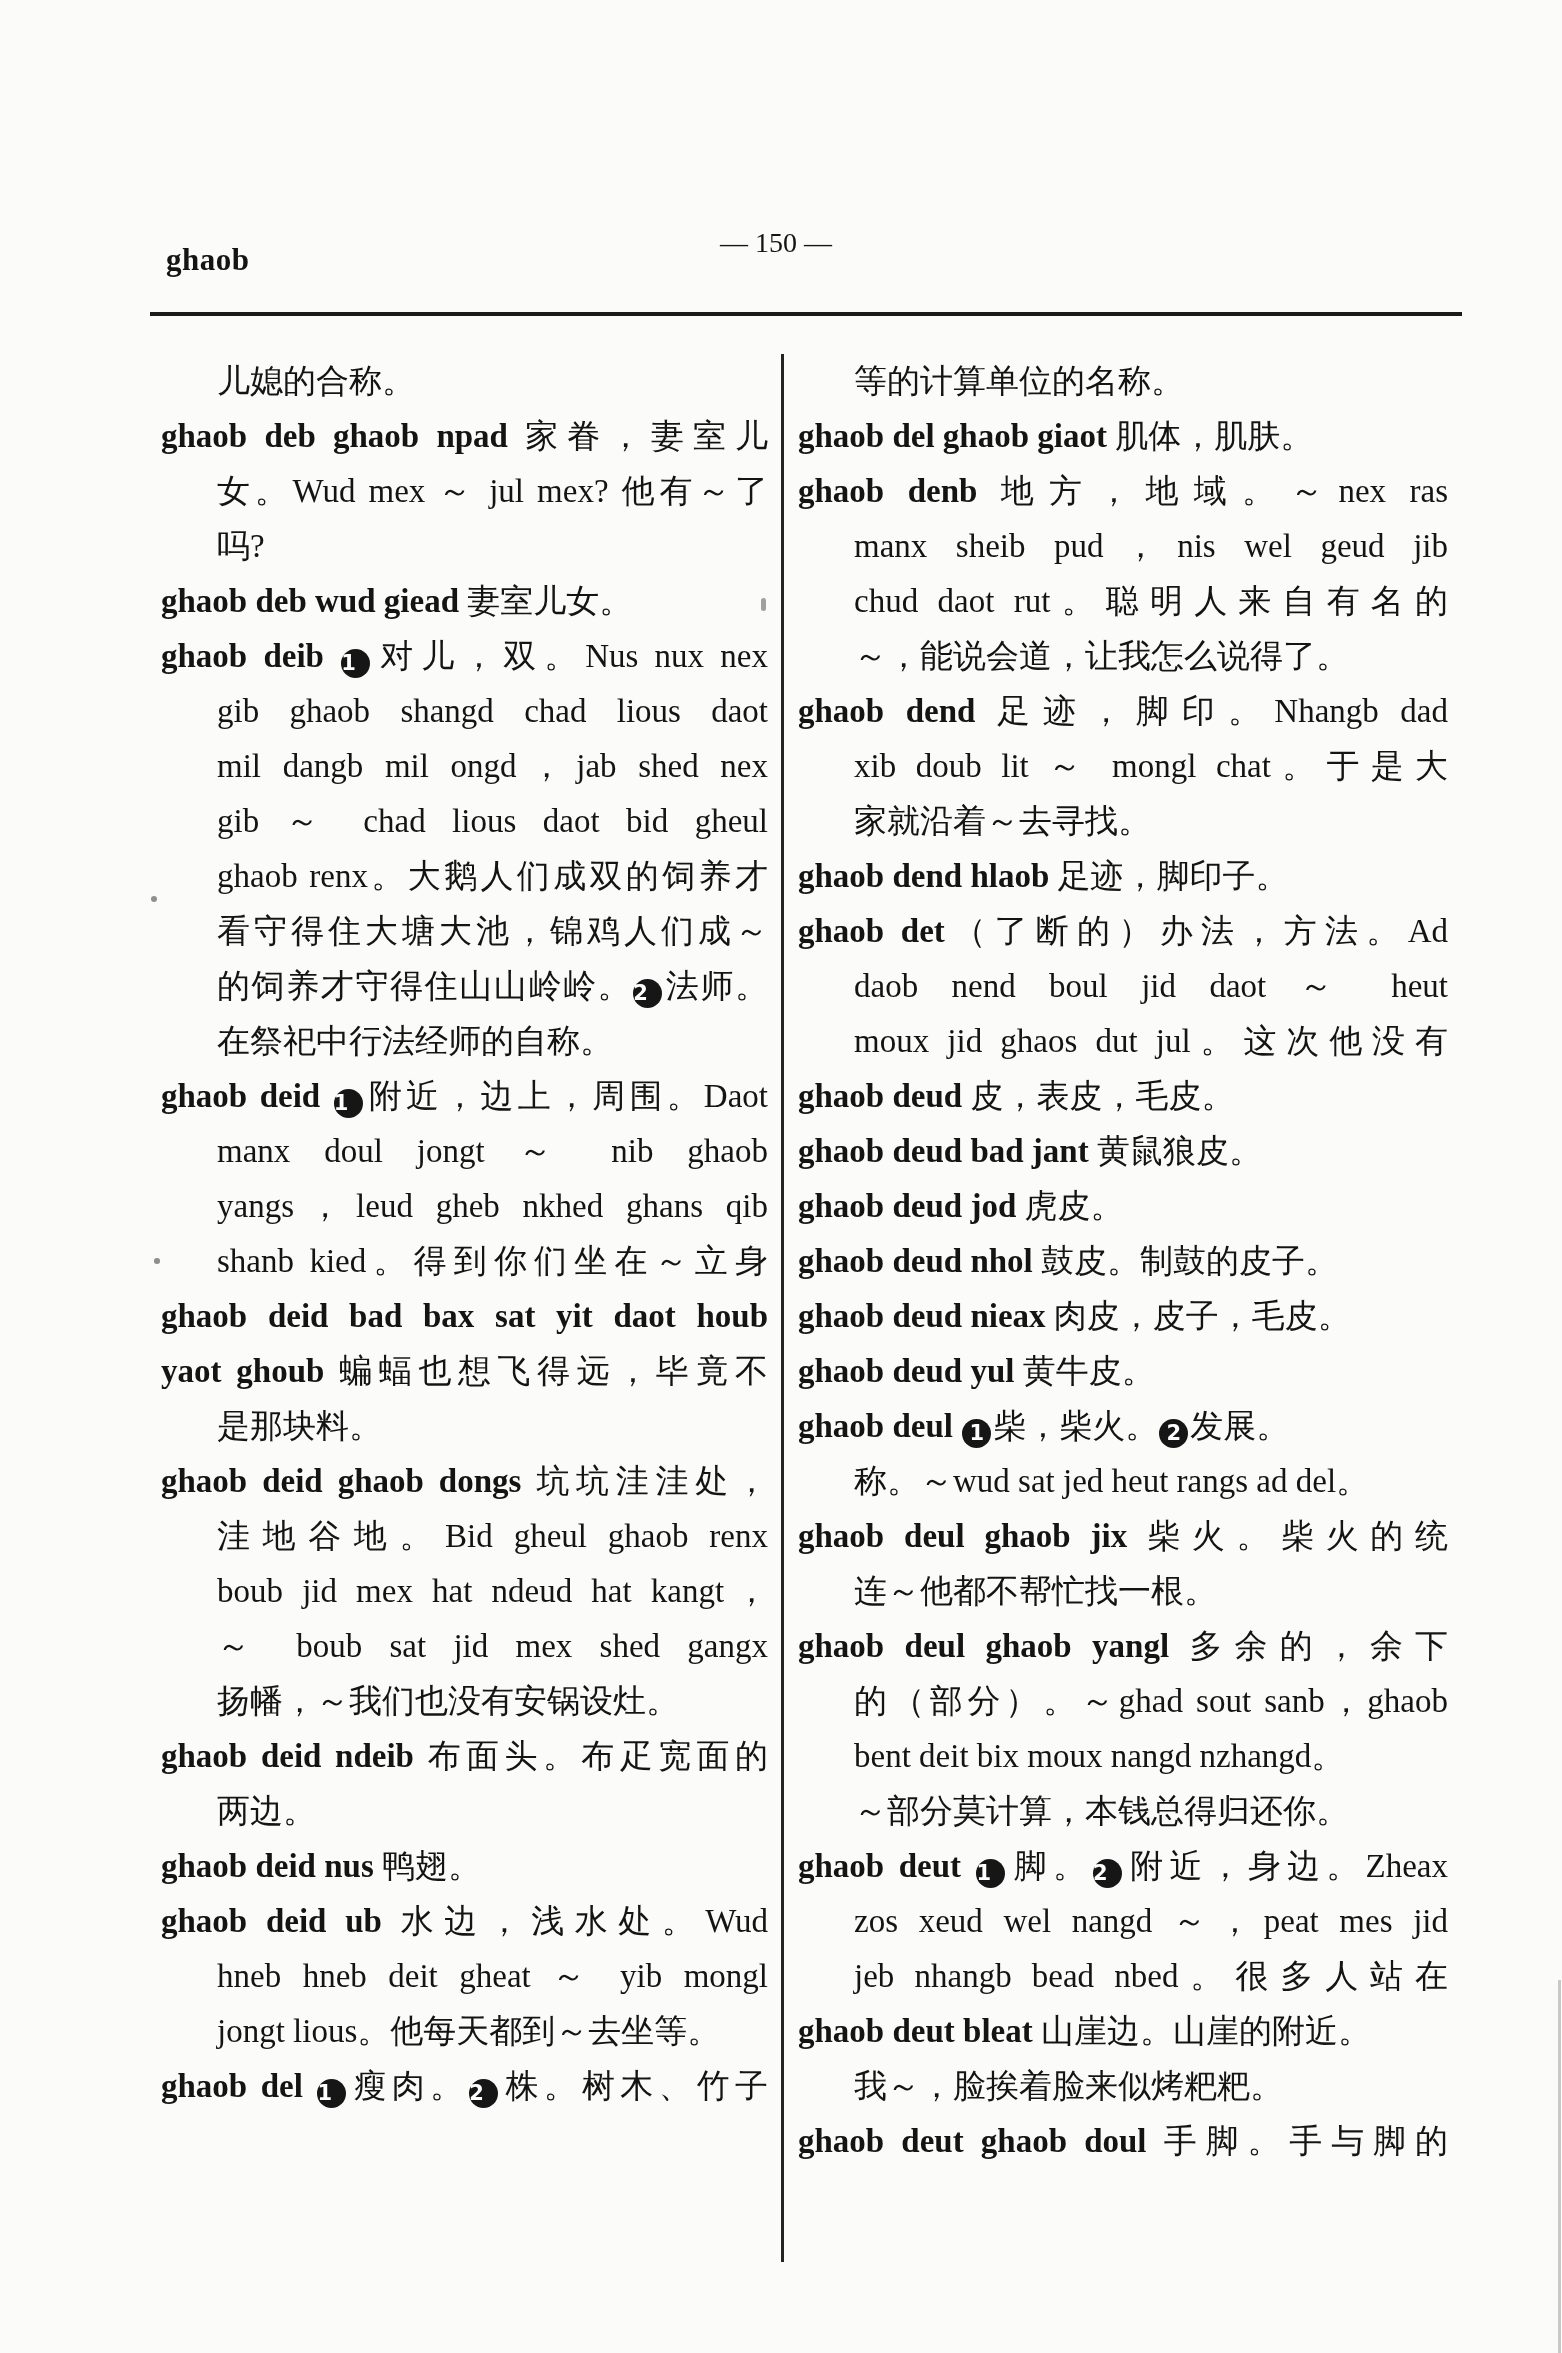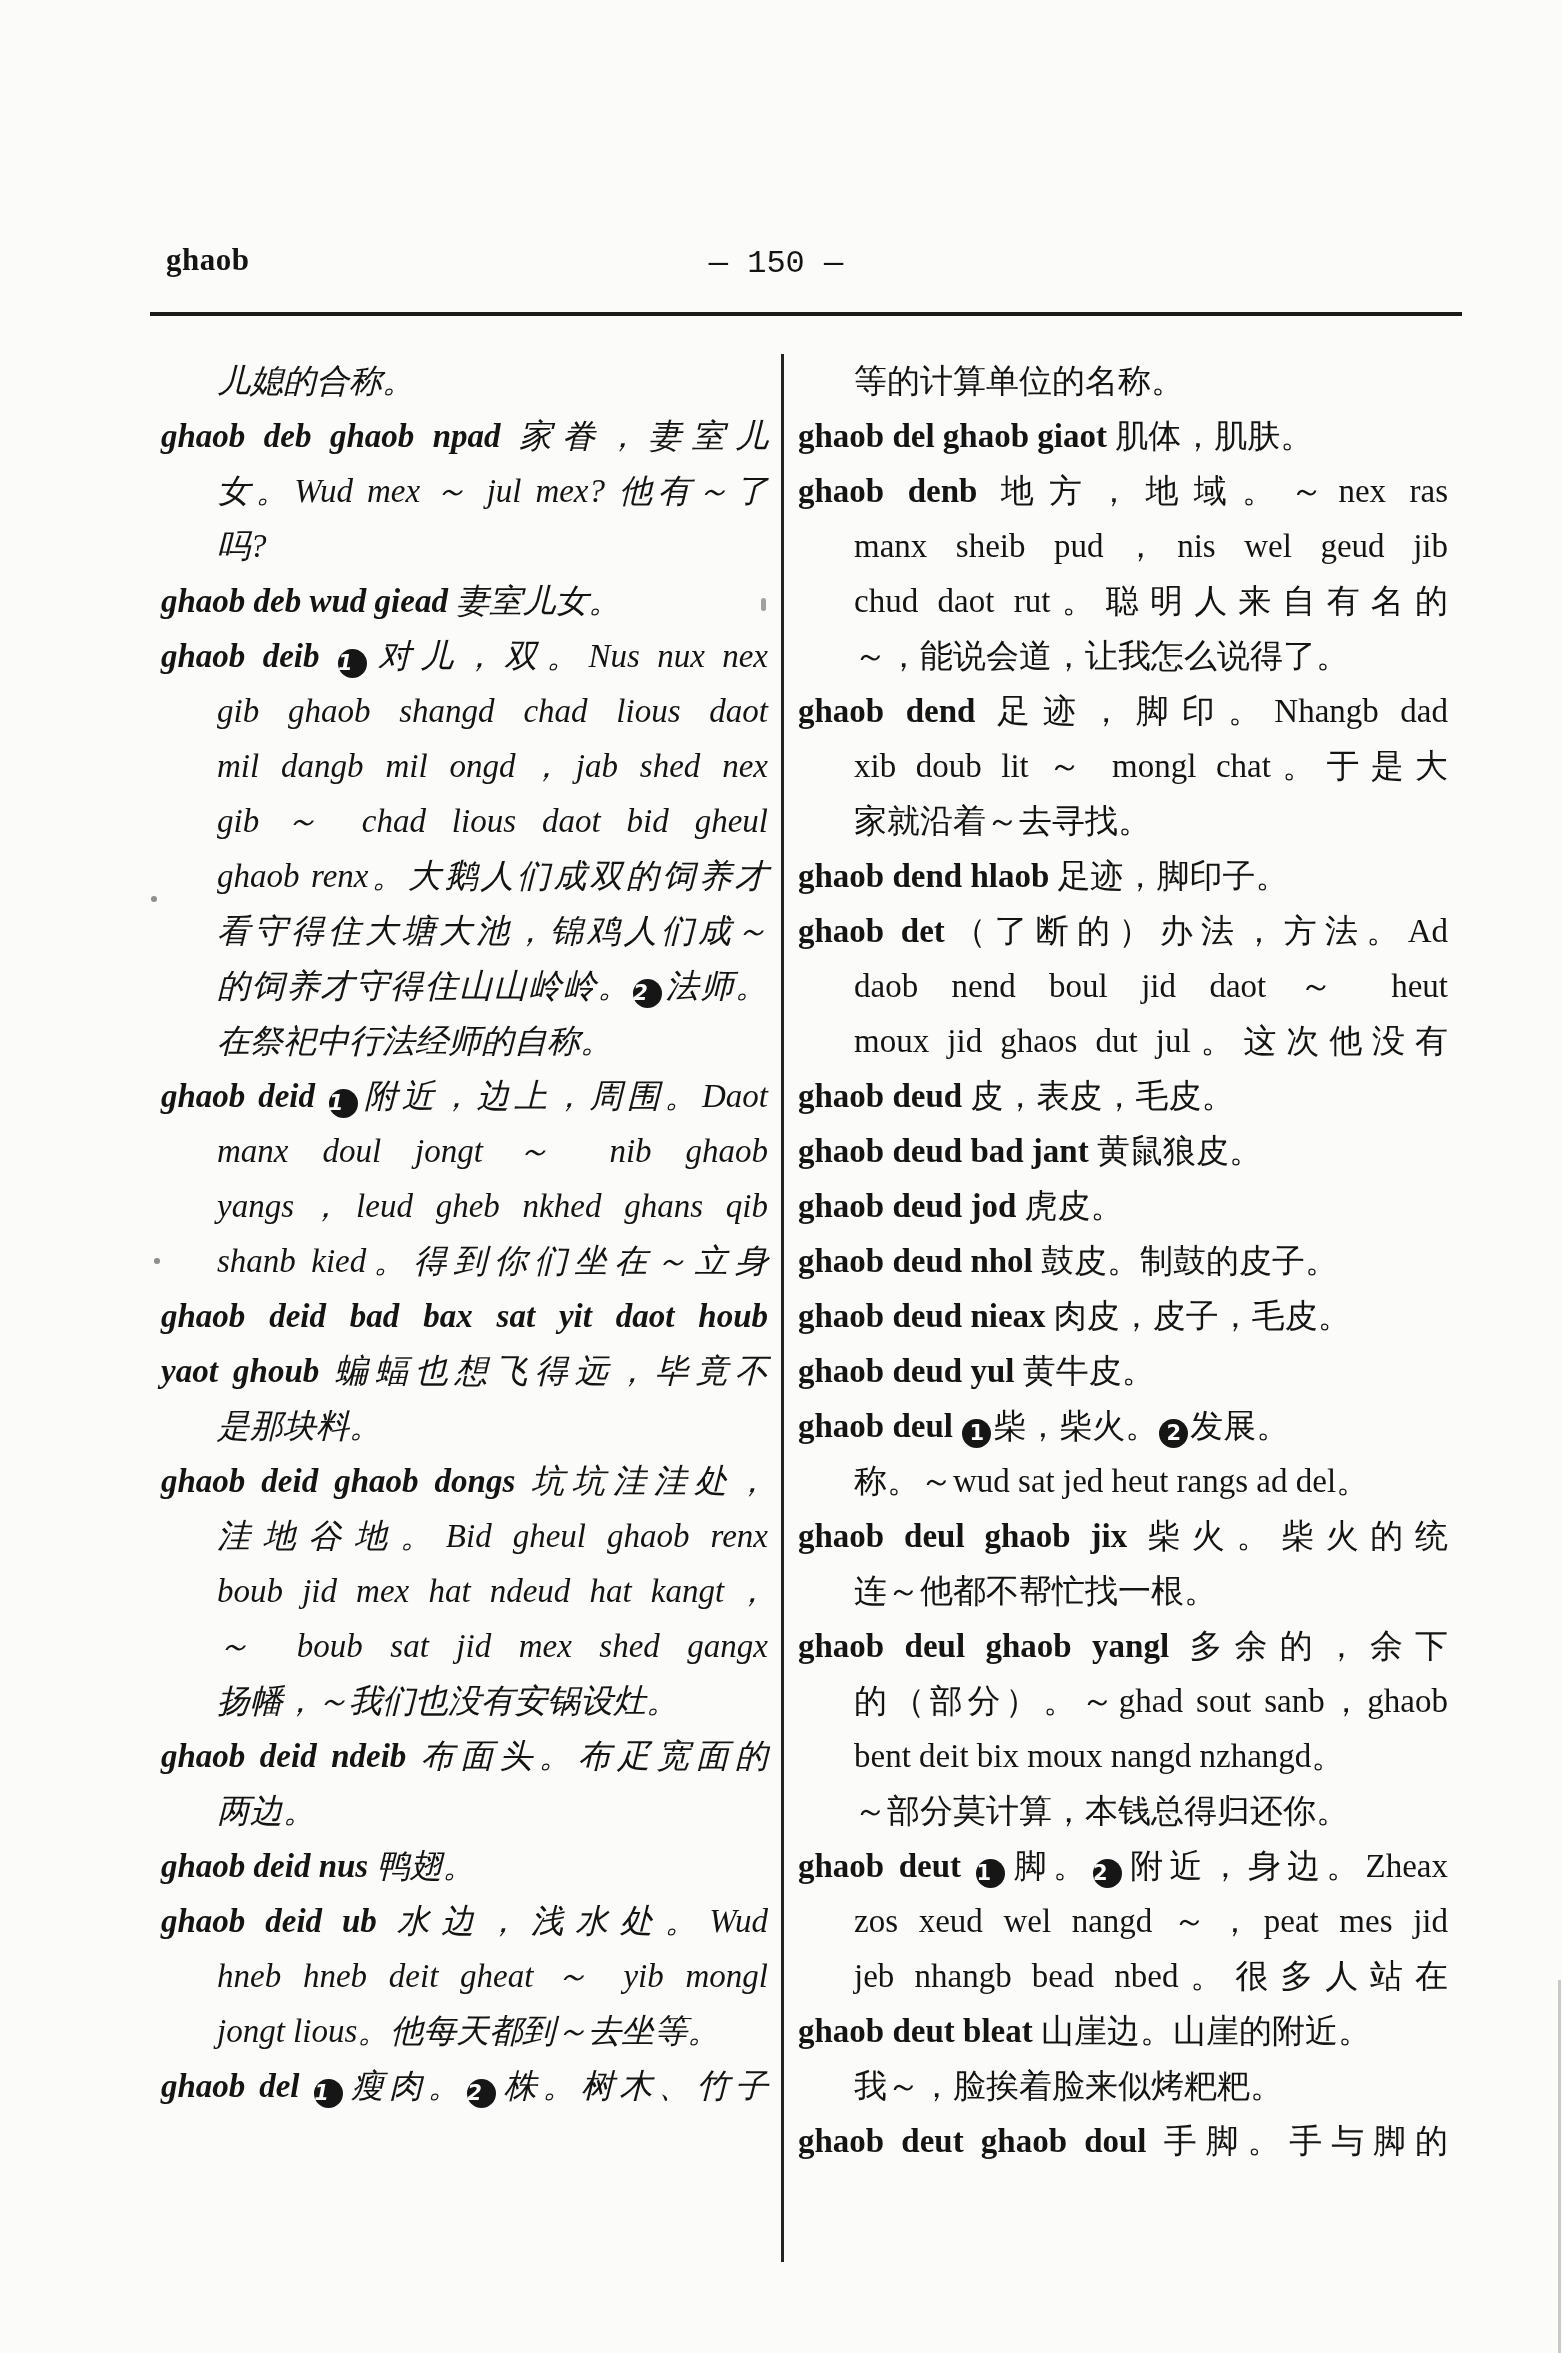--- a/index.html
+++ b/index.html
@@ -26,25 +26,24 @@
     position:absolute;
     left:166px;
     top:200px;
     font-size:31px;
     font-weight:700;
     letter-spacing:0.5px;
   }
   .pageno{
     position:absolute;
     left:776px;
-    top:203px;
+    top:185px;
     transform:translateX(-50%);
-    font-size:32px;
+    font-size:28px;
     white-space:nowrap;
-    font-family:Liberation Mono, monospace;
   }
   .rule{
     position:absolute;
     left:150px;
     top:270px;
     width:1312px;
     height:3.5px;
     background:#1b1b1b;
   }
   .divider{
@@ -54,21 +53,21 @@
     width:2.5px;
     height:1908px;
     background:#242424;
   }
   .col{
     position:absolute;
     top:312px;
     font-size:33px;
     line-height:55px;
   }
-  .col-left{ left:161px;  width:607px;font-style:italic; }
+  .col-left{ left:161px;  width:607px; }
   .col-right{ left:798px; width:650px; }
   .line{
     height:55px;
     white-space:nowrap;
     box-sizing:border-box;
   }
   .line.ind{ padding-left:56px; }
   .line.just{
     white-space:normal;
     text-align:justify;

